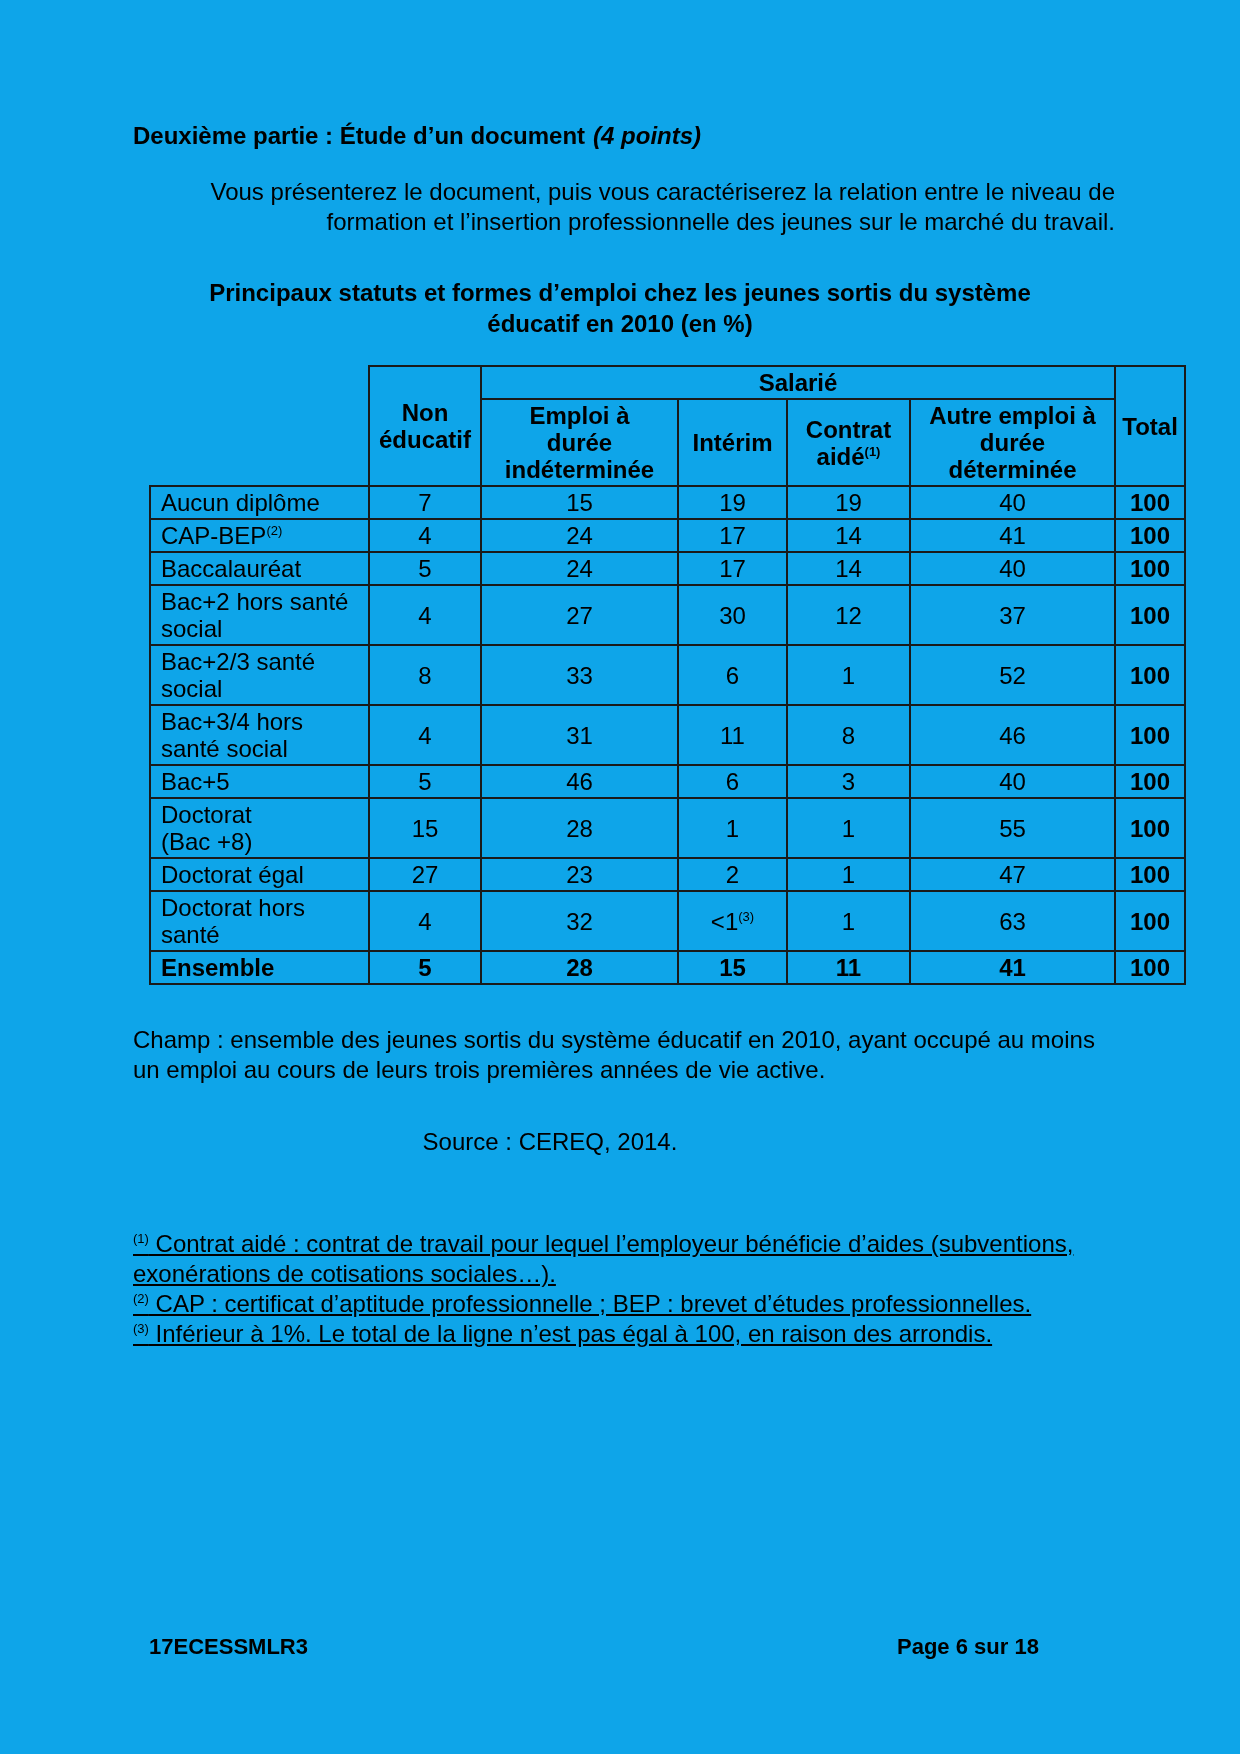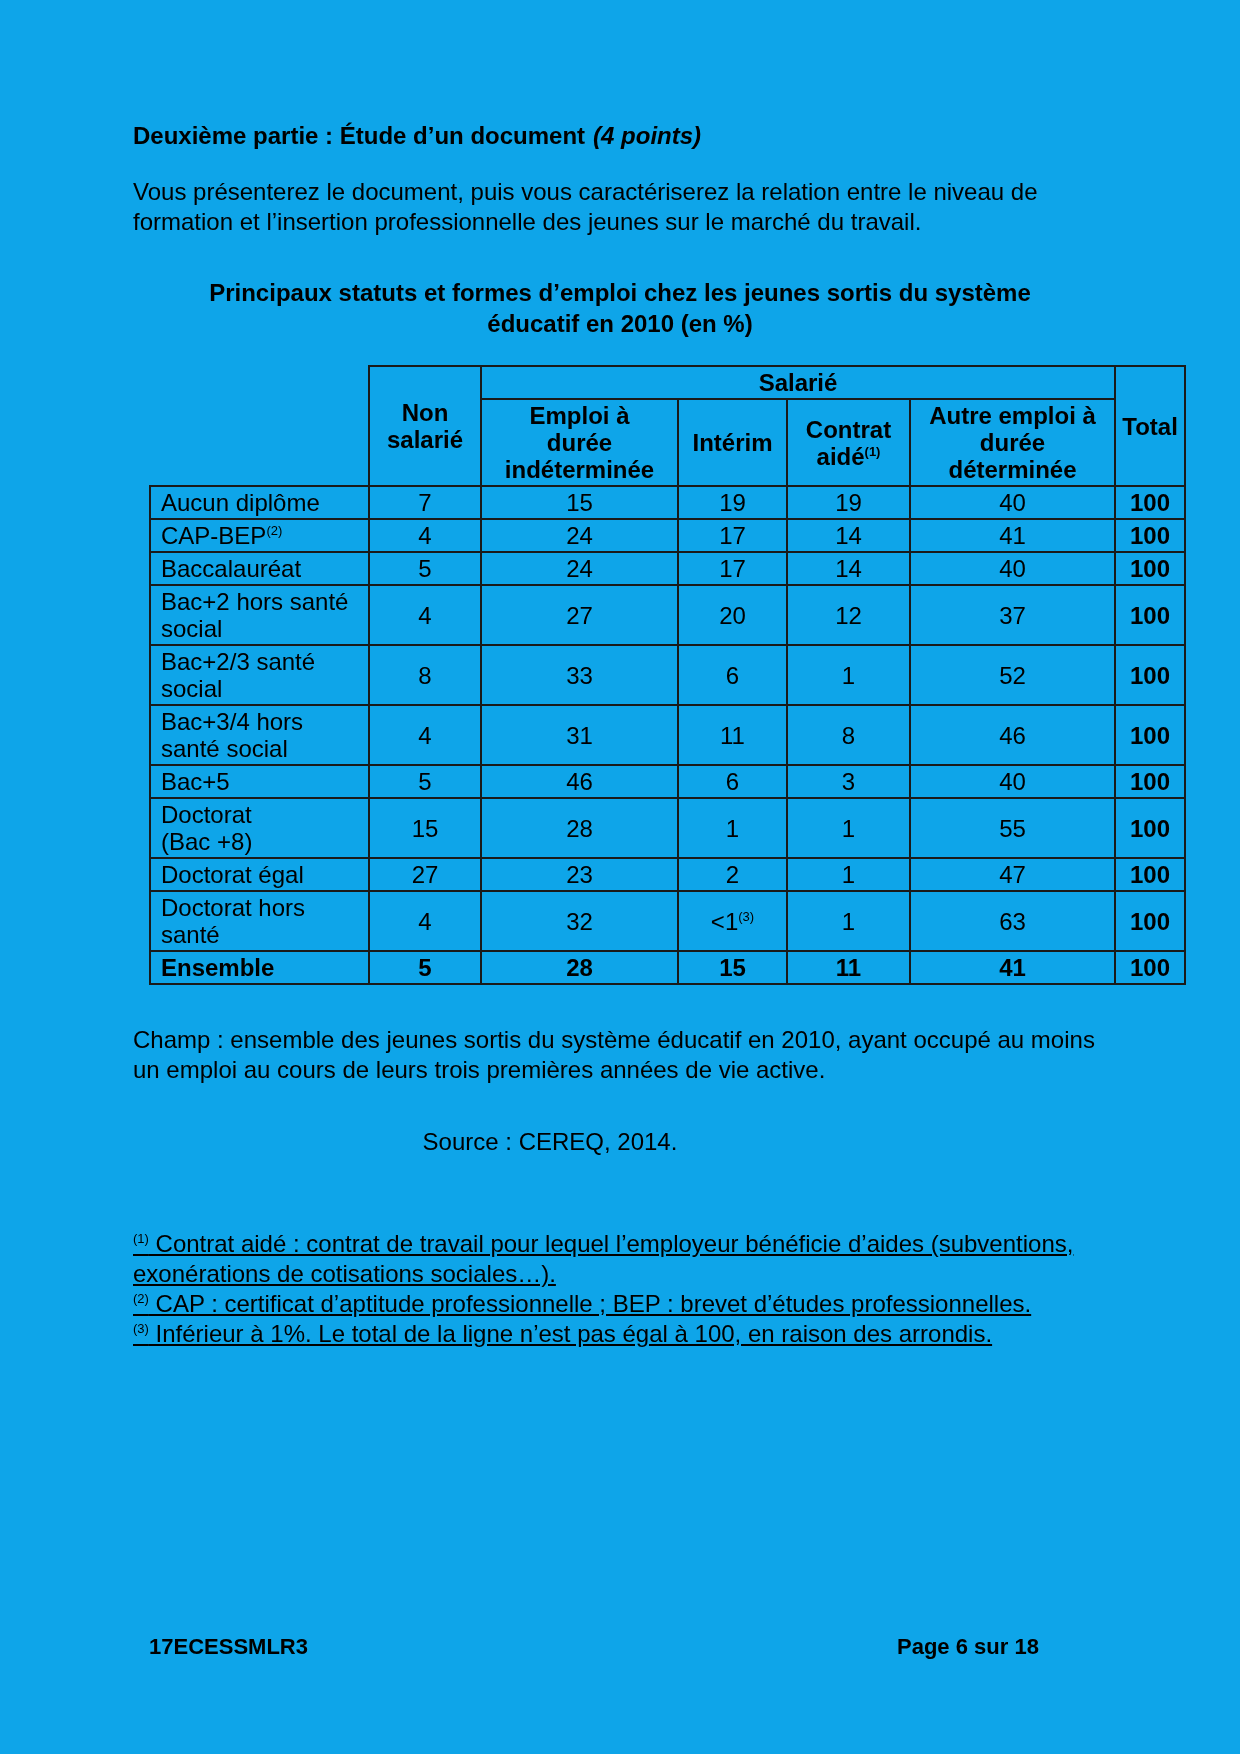--- a/index.html
+++ b/index.html
@@ -24,21 +24,21 @@
     line-height: 30px;
     font-weight: bold;
     margin: 0 120px 0 133px;
   }
   h1.heading .points {
     font-style: italic;
     font-weight: bold;
     margin-left: 8px;
   }
 
-  p.intro { margin: 26px 125px 0 133px; }
+  p.intro { margin: 26px 125px 0 133px; text-align: right; }
 
   h2.table-title {
     font-size: 24px;
     line-height: 31px;
     font-weight: bold;
     text-align: center;
     margin: 40px 133px 0 133px;
   }
 
   table.stats {
@@ -107,21 +107,21 @@
       <col style="width:197px">
       <col style="width:109px">
       <col style="width:123px">
       <col style="width:205px">
       <col style="width:70px">
     </colgroup>
     <thead>
       <tr>
         <td class="corner" rowspan="2"></td>
         <th rowspan="2"><span class="pre">Non
-salarié</span></th>
+éducatif</span></th>
         <th colspan="4">Salarié</th>
         <th rowspan="2">Total</th>
       </tr>
       <tr>
         <th><span class="pre">Emploi à
 durée
 indéterminée</span></th>
         <th>Intérim</th>
         <th><span class="pre">Contrat
 aidé</span><sup>(1)</sup></th>
@@ -155,21 +155,21 @@
           <td>24</td>
           <td>17</td>
           <td>14</td>
           <td>40</td>
           <td class="total">100</td>
         </tr>
         <tr>
           <td class="lbl">Bac+2 hors santé<br>social</td>
           <td>4</td>
           <td>27</td>
-          <td>20</td>
+          <td>30</td>
           <td>12</td>
           <td>37</td>
           <td class="total">100</td>
         </tr>
         <tr>
           <td class="lbl">Bac+2/3 santé<br>social</td>
           <td>8</td>
           <td>33</td>
           <td>6</td>
           <td>1</td>

